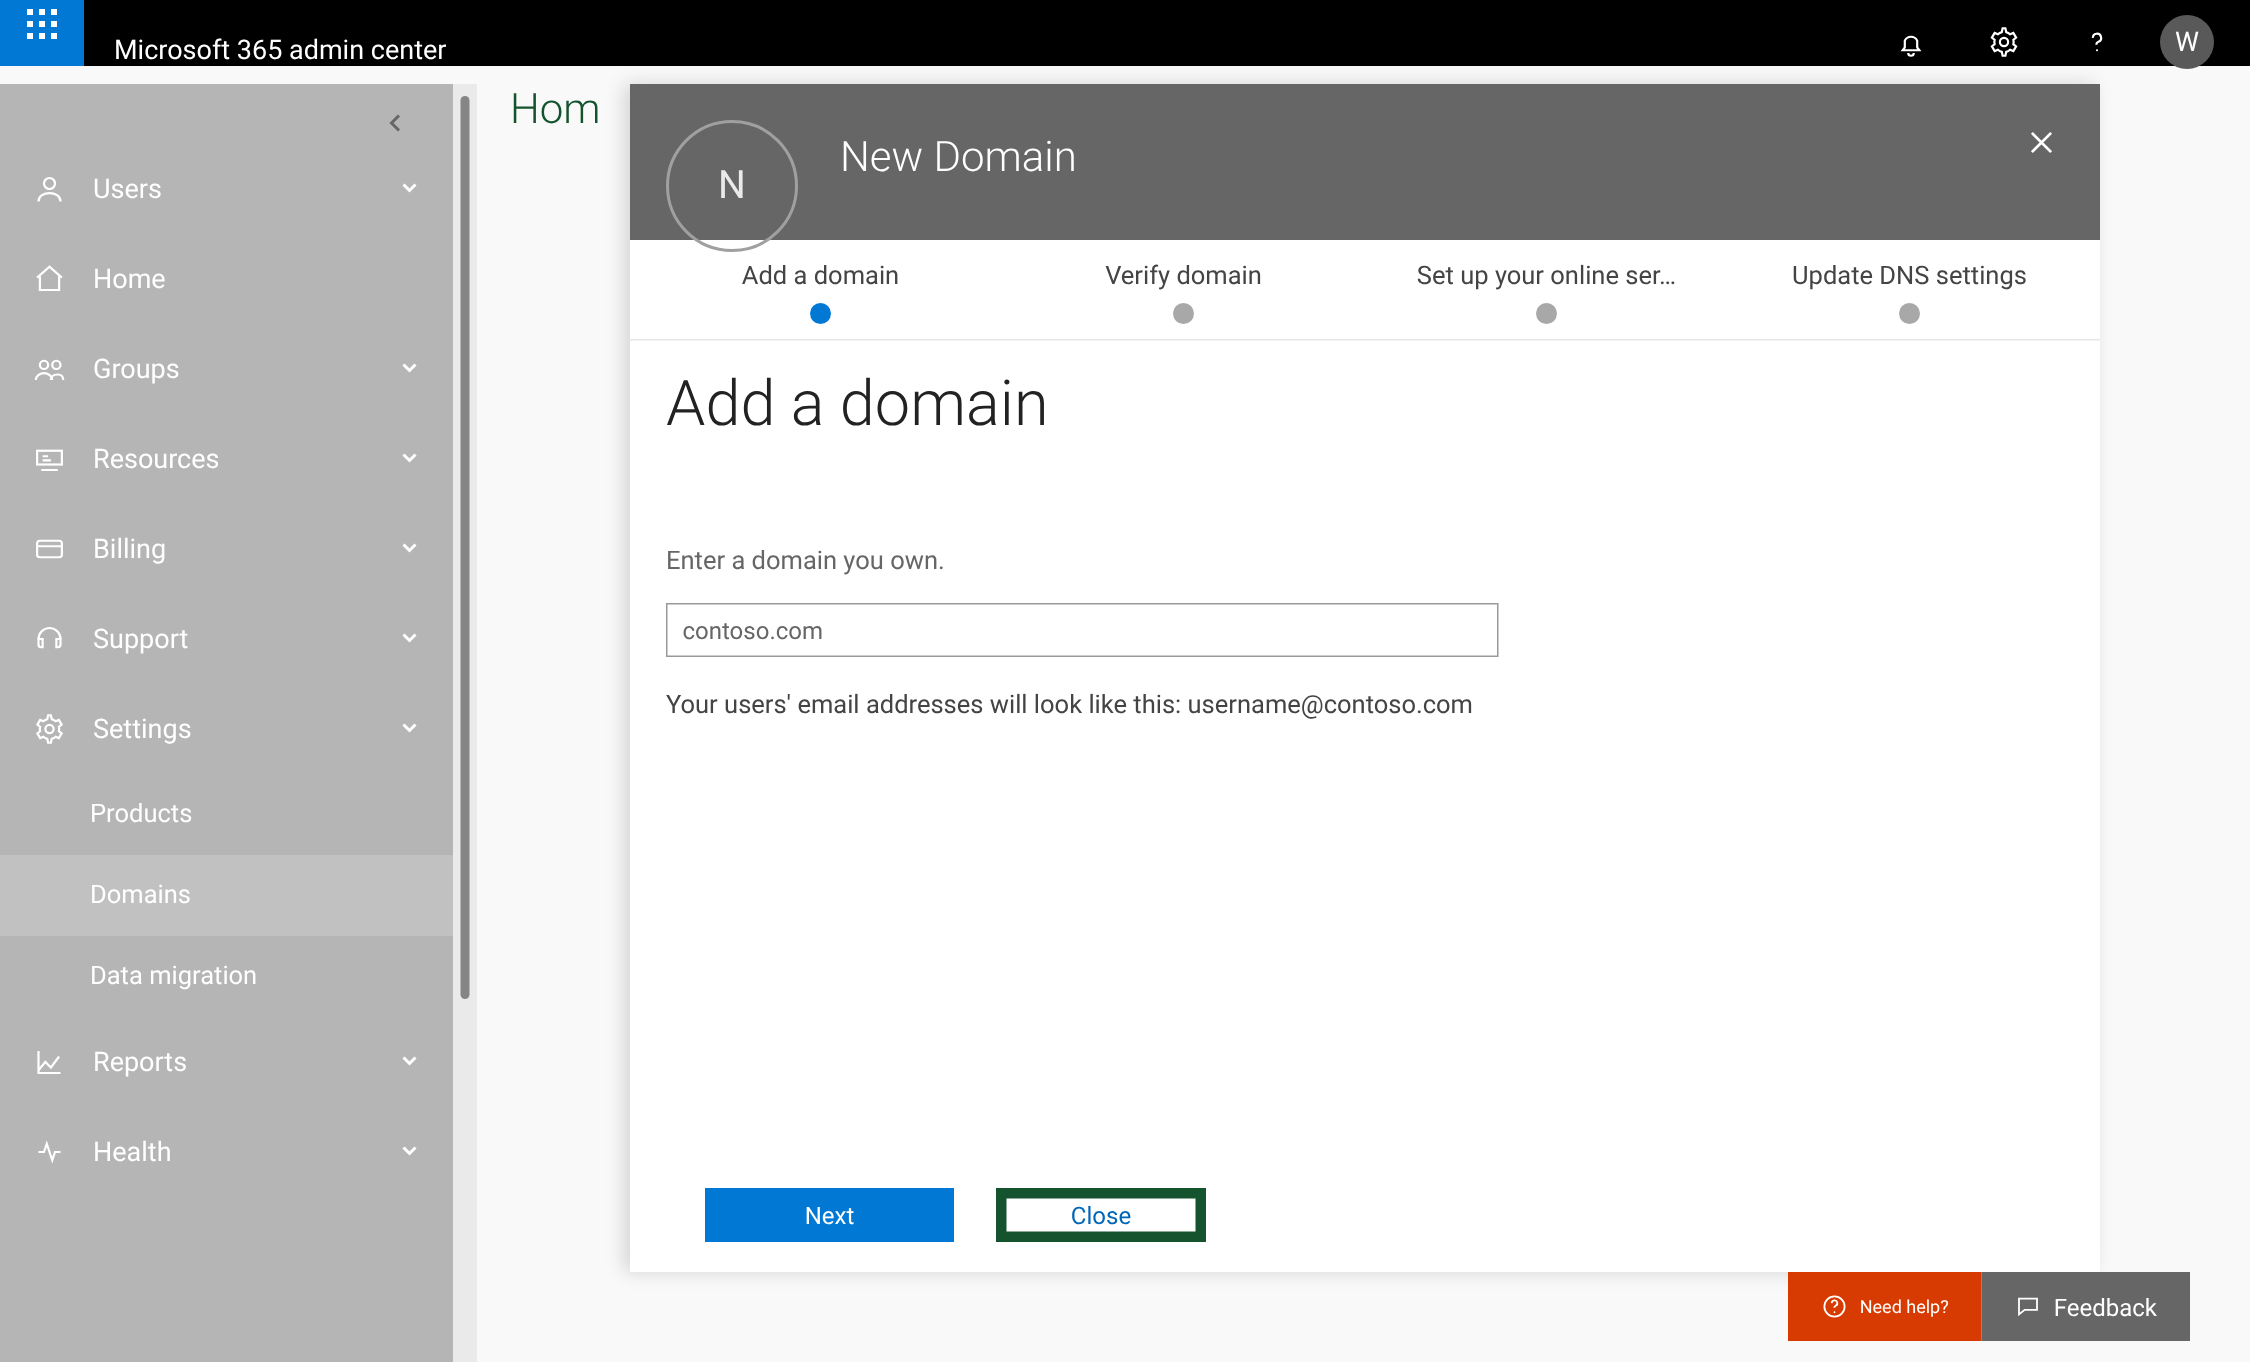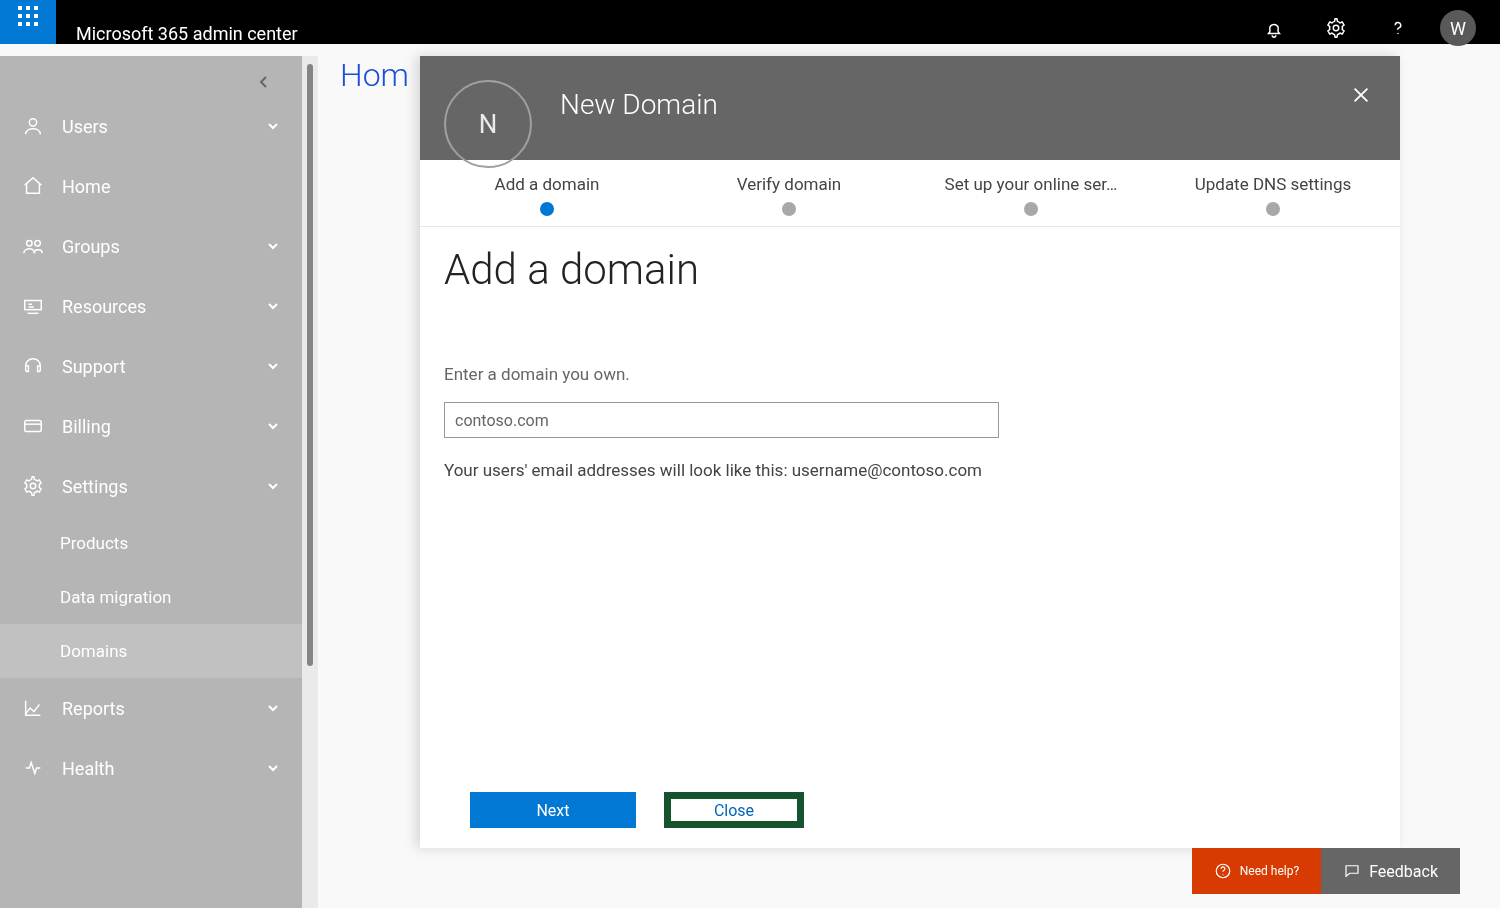--- a/index.html
+++ b/index.html
@@ -24,21 +24,21 @@
     .nav-icon { width: 30px; display: flex; justify-content: center; margin-right: 14px; }
     .nav-icon svg { stroke: #fff; fill: none; stroke-width: 1.6; }
     .nav-chevron { margin-left: auto; margin-right: 22px; }
     .nav-chevron svg { stroke: #fff; fill: none; stroke-width: 2; }
     .sub-item { display: flex; align-items: center; height: 54px; padding-left: 60px; font-size: 17px; cursor: pointer; color: #fff; }
     .sub-selected { background: #c1c1c1; }
     .scroll-track { position: absolute; top: 56px; left: 302px; width: 16px; bottom: 0; background: #eaeaea; display: flex; justify-content: center; padding-top: 8px; padding-bottom: 8px; }
     .scroll-thumb { width: 6px; background: #858585; border-radius: 3px; height: 72%; }
 
     
-    .page-behind { position: absolute; top: 56px; left: 340px; color: #1d4ed8; font-size: 32px; font-weight: 300; }
+    .page-behind { position: absolute; top: 56px; left: 340px; color: #14532d; font-size: 28px; font-weight: 300; }
 
     
     .panel { position: absolute; top: 56px; right: 100px; width: 980px; bottom: 60px; background: #fff; box-shadow: -4px 0 12px rgba(0,0,0,0.15); z-index: 5; display: flex; flex-direction: column; }
     .panel-head { background: #666; color: #fff; height: 104px; display: flex; align-items: flex-start; padding: 24px 24px 0 24px; position: relative; }
     .panel-avatar { width: 88px; height: 88px; border: 2px solid #a0a0a0; border-radius: 50%; display: flex; align-items: center; justify-content: center; font-size: 26px; color: #eaeaea; position: relative; top: 0px; }
     .panel-title { font-size: 28px; font-weight: 300; margin-left: 28px; margin-top: 8px; }
     .panel-close { position: absolute; top: 28px; right: 28px; cursor: pointer; }
     .panel-close svg { stroke: #fff; fill: none; stroke-width: 2; }
 
     
@@ -166,65 +166,65 @@
         </span>
       <span>Resources</span>
       <span class="nav-chevron"><svg width="14" height="14" viewBox="0 0 14 14">
             <path d="M3 5l4 4 4-4"></path>
           </svg></span>
     </div>
 
     <div class="nav-item">
       <span class="nav-icon">
           <svg width="22" height="22" viewBox="0 0 24 24">
+            <rect x="3" y="6" width="18" height="12" rx="2"></rect>
+            <path d="M3 10h18"></path>
+          </svg>
+        </span>
+      <span>Billing</span>
+      <span class="nav-chevron"><svg width="14" height="14" viewBox="0 0 14 14">
+            <path d="M3 5l4 4 4-4"></path>
+          </svg></span>
+    </div>
+
+    <div class="nav-item">
+      <span class="nav-icon">
+          <svg width="22" height="22" viewBox="0 0 24 24">
             <path d="M4 12a8 8 0 0 1 16 0"></path>
             <path d="M4 12v4a2 2 0 0 0 2 2h1v-6H4zM20 12v4a2 2 0 0 1-2 2h-1v-6h3z"></path>
           </svg>
         </span>
       <span>Support</span>
       <span class="nav-chevron"><svg width="14" height="14" viewBox="0 0 14 14">
             <path d="M3 5l4 4 4-4"></path>
           </svg></span>
     </div>
 
     <div class="nav-item">
       <span class="nav-icon">
           <svg width="22" height="22" viewBox="0 0 24 24">
-            <rect x="3" y="6" width="18" height="12" rx="2"></rect>
-            <path d="M3 10h18"></path>
-          </svg>
-        </span>
-      <span>Billing</span>
-      <span class="nav-chevron"><svg width="14" height="14" viewBox="0 0 14 14">
-            <path d="M3 5l4 4 4-4"></path>
-          </svg></span>
-    </div>
-
-    <div class="nav-item">
-      <span class="nav-icon">
-          <svg width="22" height="22" viewBox="0 0 24 24">
             <circle cx="12" cy="12" r="3"></circle>
             <path d="M19 12c0-.55-.07-1.08-.2-1.6l2-1.6-2-3.4-2.4 1a7 7 0 0 0-2.8-1.6L13 2h-2l-.6 2.8a7 7 0 0 0-2.8 1.6l-2.4-1-2 3.4 2 1.6A7 7 0 0 0 5 12c0 .55.07 1.08.2 1.6l-2 1.6 2 3.4 2.4-1a7 7 0 0 0 2.8 1.6L11 22h2l.6-2.8a7 7 0 0 0 2.8-1.6l2.4 1 2-3.4-2-1.6c.13-.52.2-1.05.2-1.6z"></path>
           </svg>
         </span>
       <span>Settings</span>
       <span class="nav-chevron"><svg width="14" height="14" viewBox="0 0 14 14">
             <path d="M3 5l4 4 4-4"></path>
           </svg></span>
     </div>
 
 
     <div class="sub-item">
       <span>Products</span>
     </div>
+    <div class="sub-item sub-selected">
+      <span>Domains</span>
+    </div>
     <div class="sub-item">
       <span>Data migration</span>
-    </div>
-    <div class="sub-item sub-selected">
-      <span>Domains</span>
     </div>
 
     <div class="nav-item">
       <span class="nav-icon">
           <svg width="22" height="22" viewBox="0 0 24 24">
             <path d="M4 18l5-6 4 4 6-8"></path>
             <path d="M4 4v16h16"></path>
           </svg>
         </span>
       <span>Reports</span>

